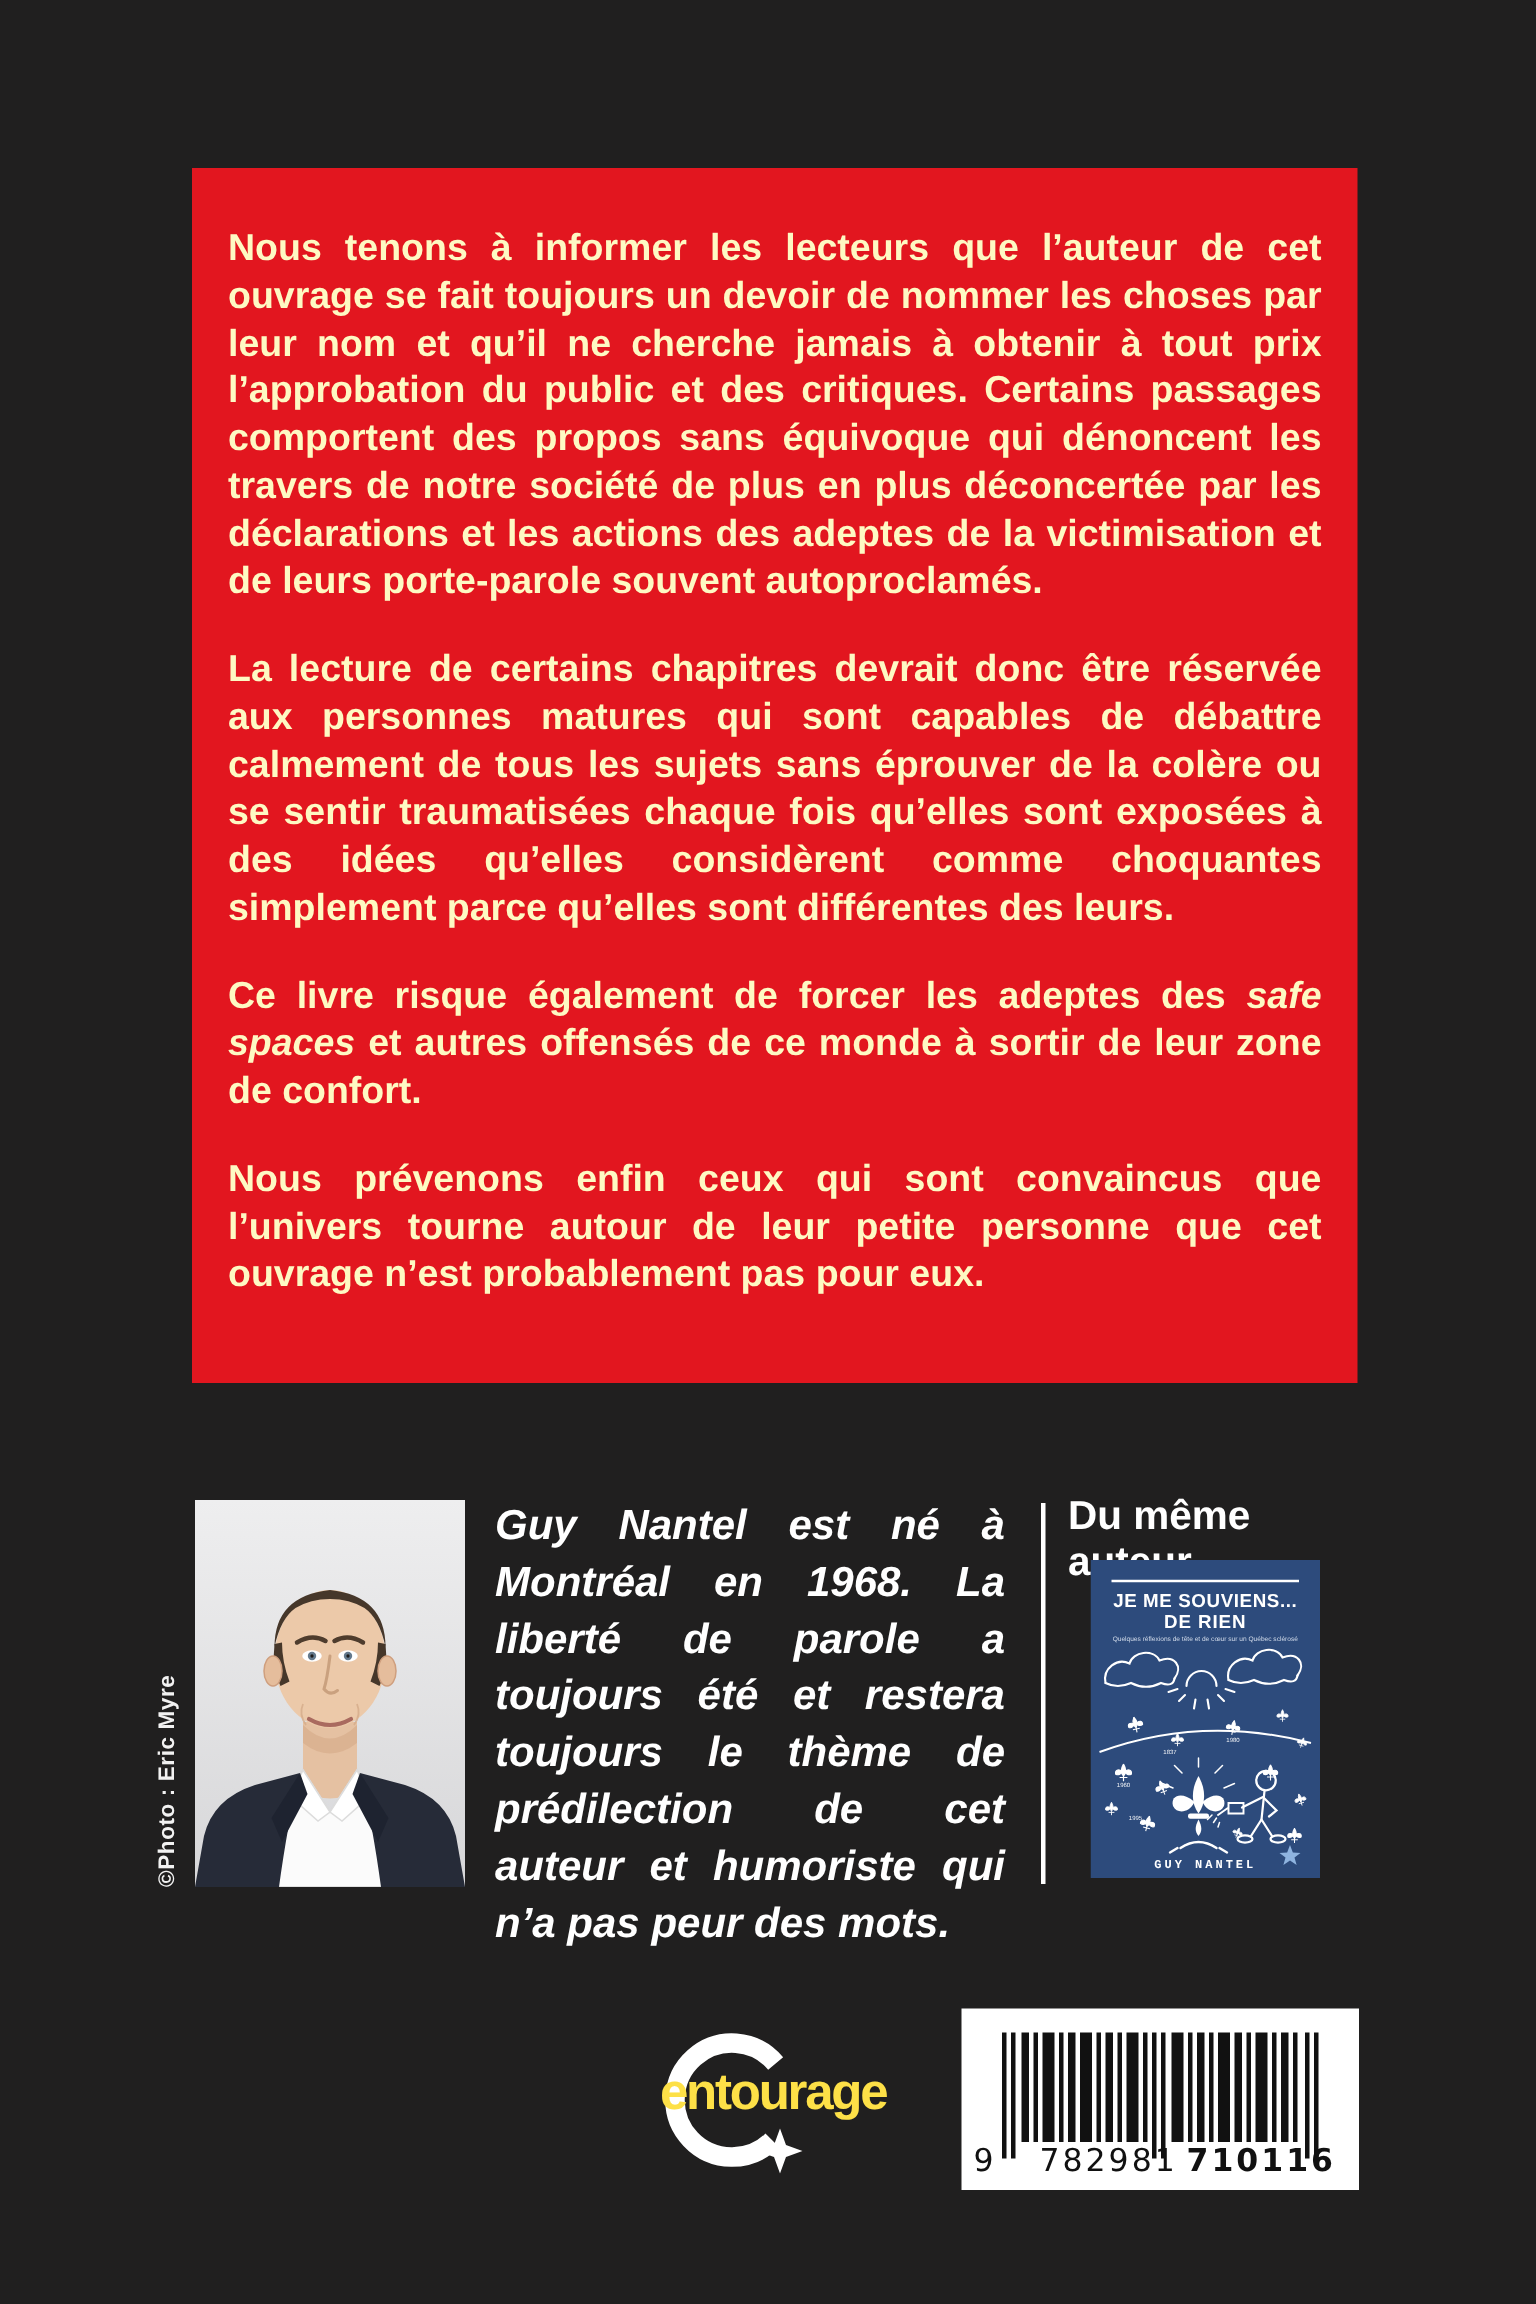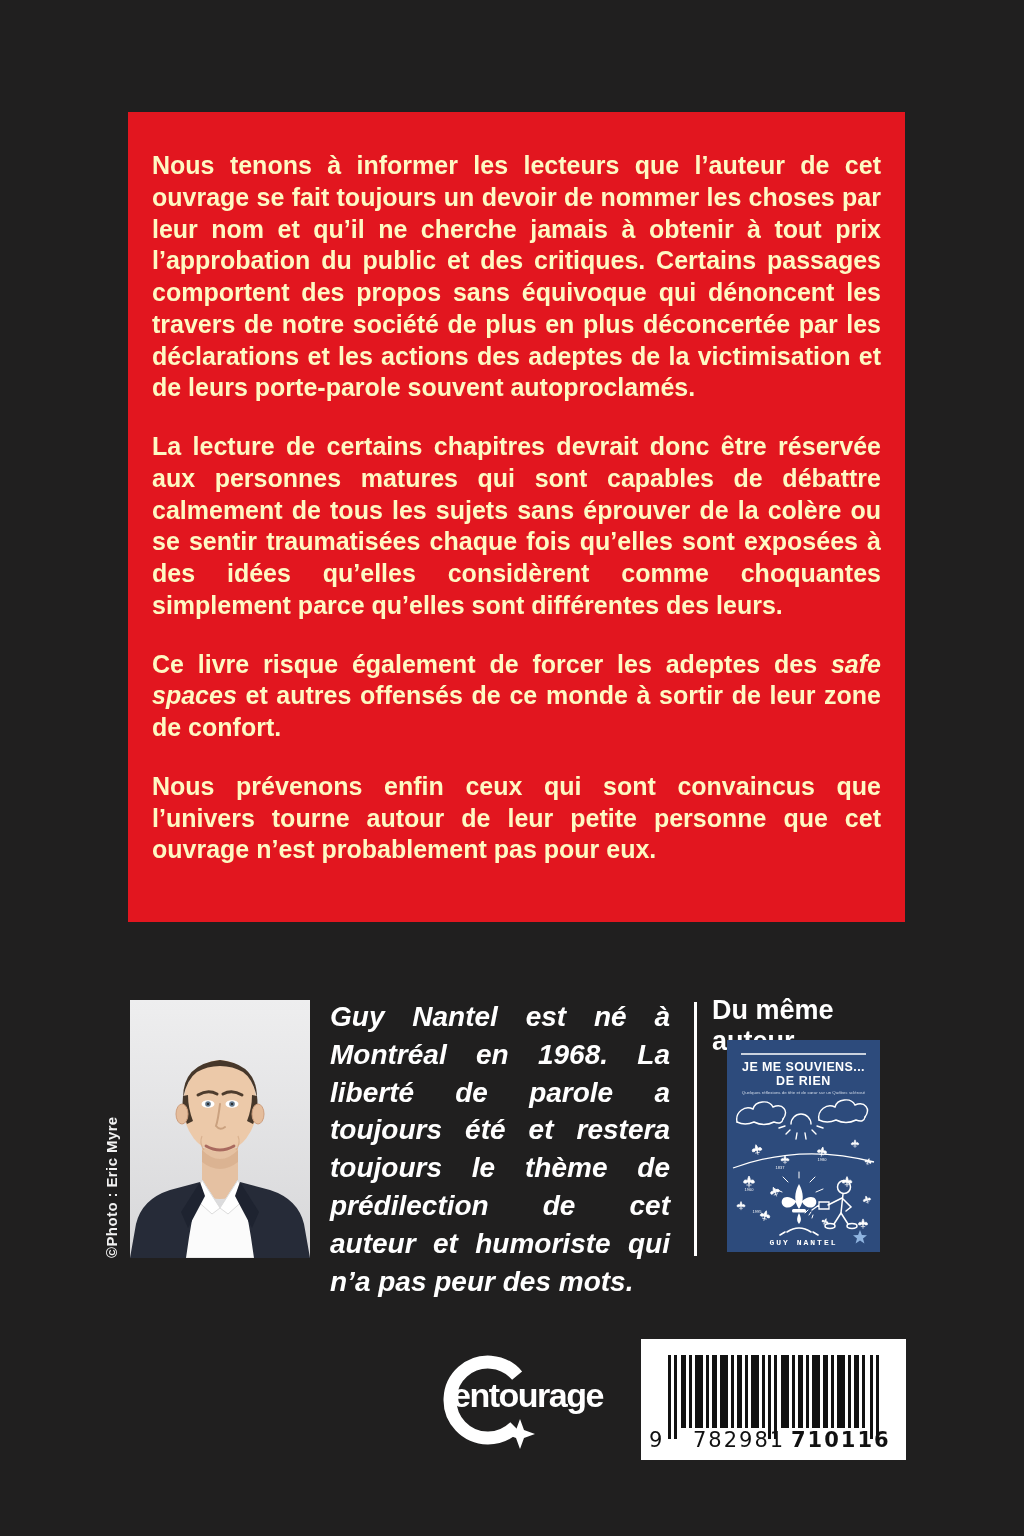--- a/index.html
+++ b/index.html
@@ -45,22 +45,22 @@
   .same-author-heading{
     left:712px;top:995px;width:200px;
     font-size:27px;font-weight:bold;color:#fff;
   }
   .book-thumb{left:727px;top:1040px;width:153px;height:212px;}
 
   
   .publisher-logo{left:436px;top:1352px;width:210px;height:108px;}
   .publisher-logo svg{position:absolute;left:0;top:0;}
   .publisher-name{
-    position:absolute;left:16px;top:26px;
-    font-size:34px;font-weight:bold;letter-spacing:-1.5px;color:#ffffff;
+    position:absolute;left:4px;top:26px;
+    font-size:34px;font-weight:bold;letter-spacing:-1.5px;color:#fde047;
     line-height:1;white-space:nowrap;
   }
 
   
   .barcode{
     left:641px;top:1339px;width:265px;height:121px;background:#fff;
   }
   .barcode-digits{
     position:absolute;left:0;bottom:8px;width:100%;
     color:#111;font-family:"DejaVu Sans",sans-serif;font-size:21px;

